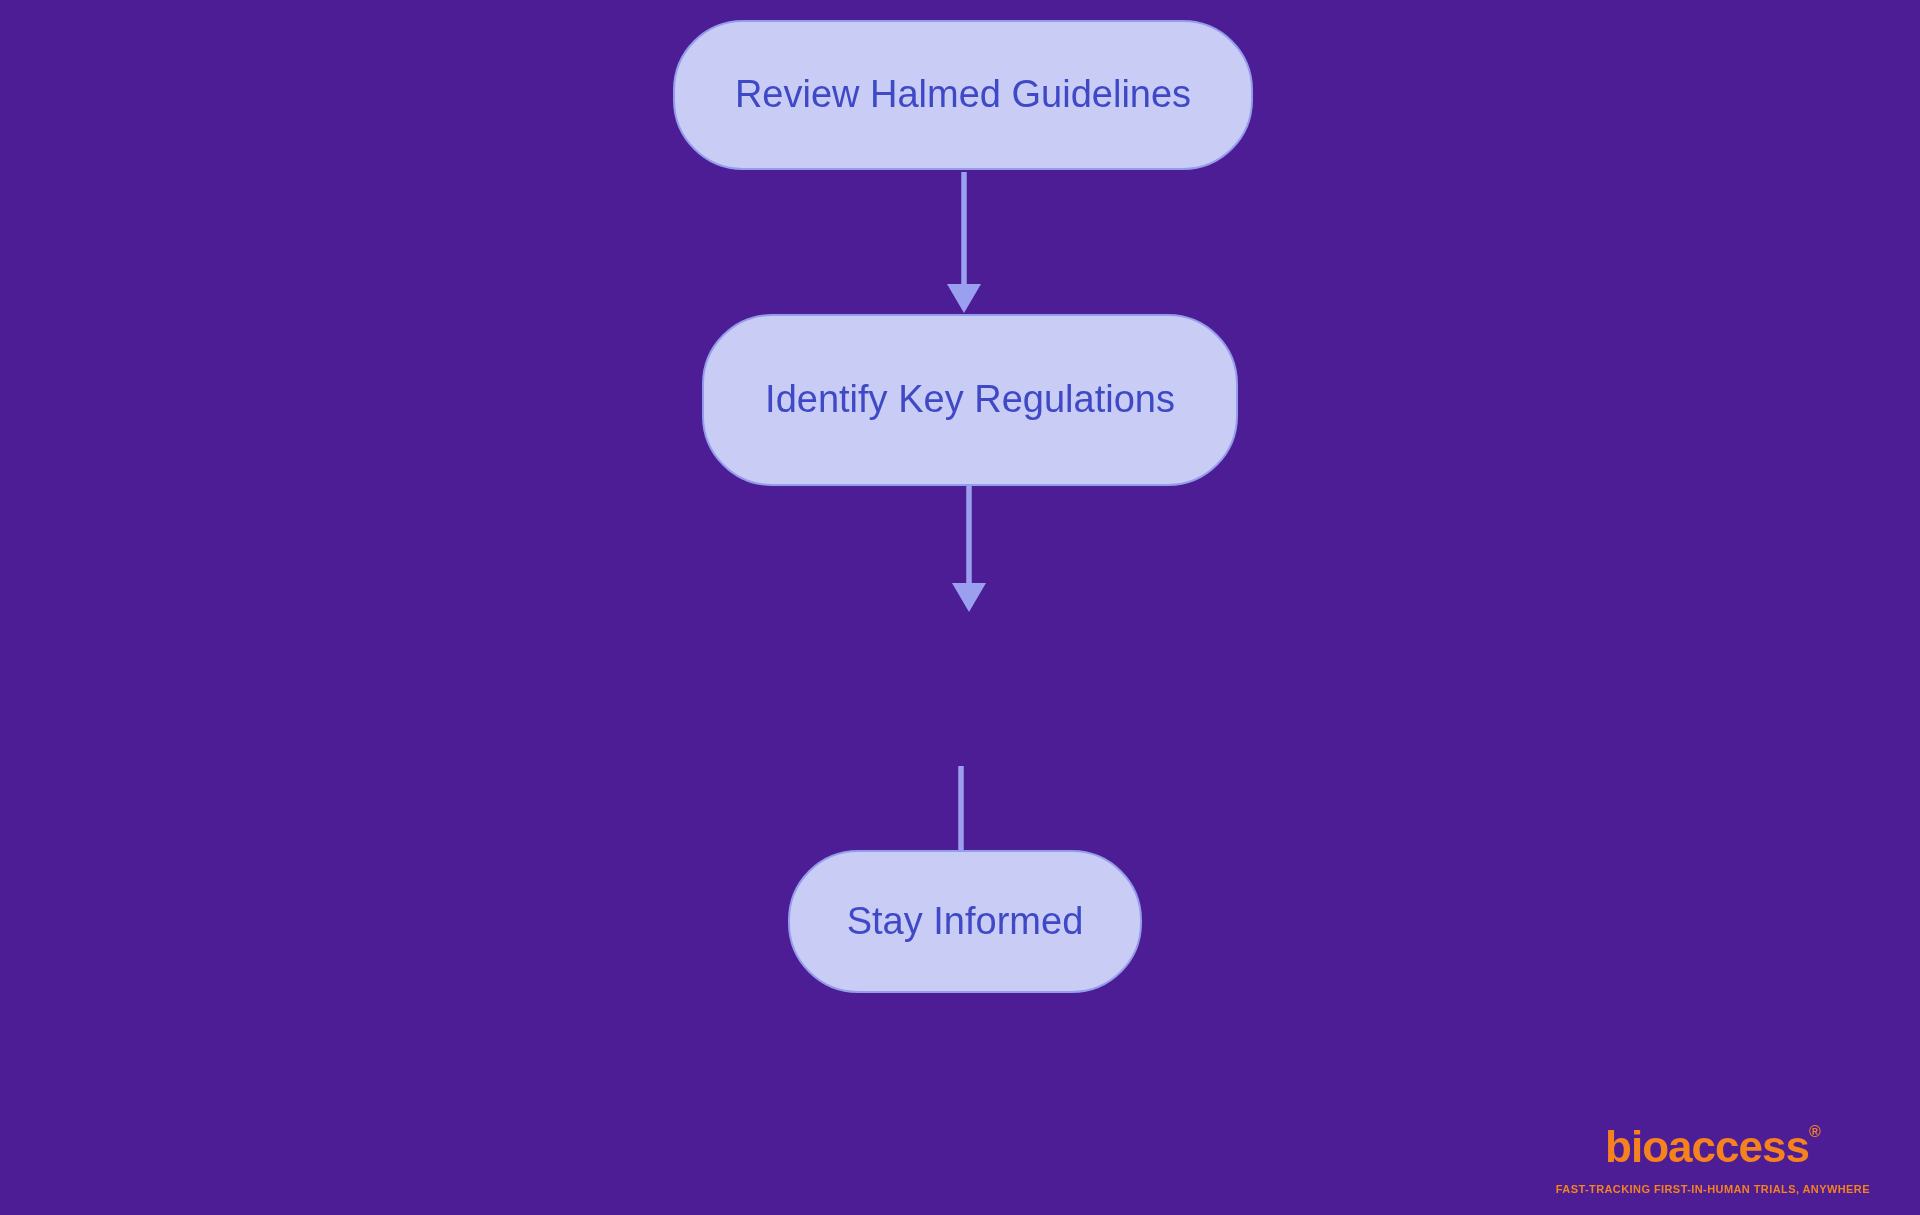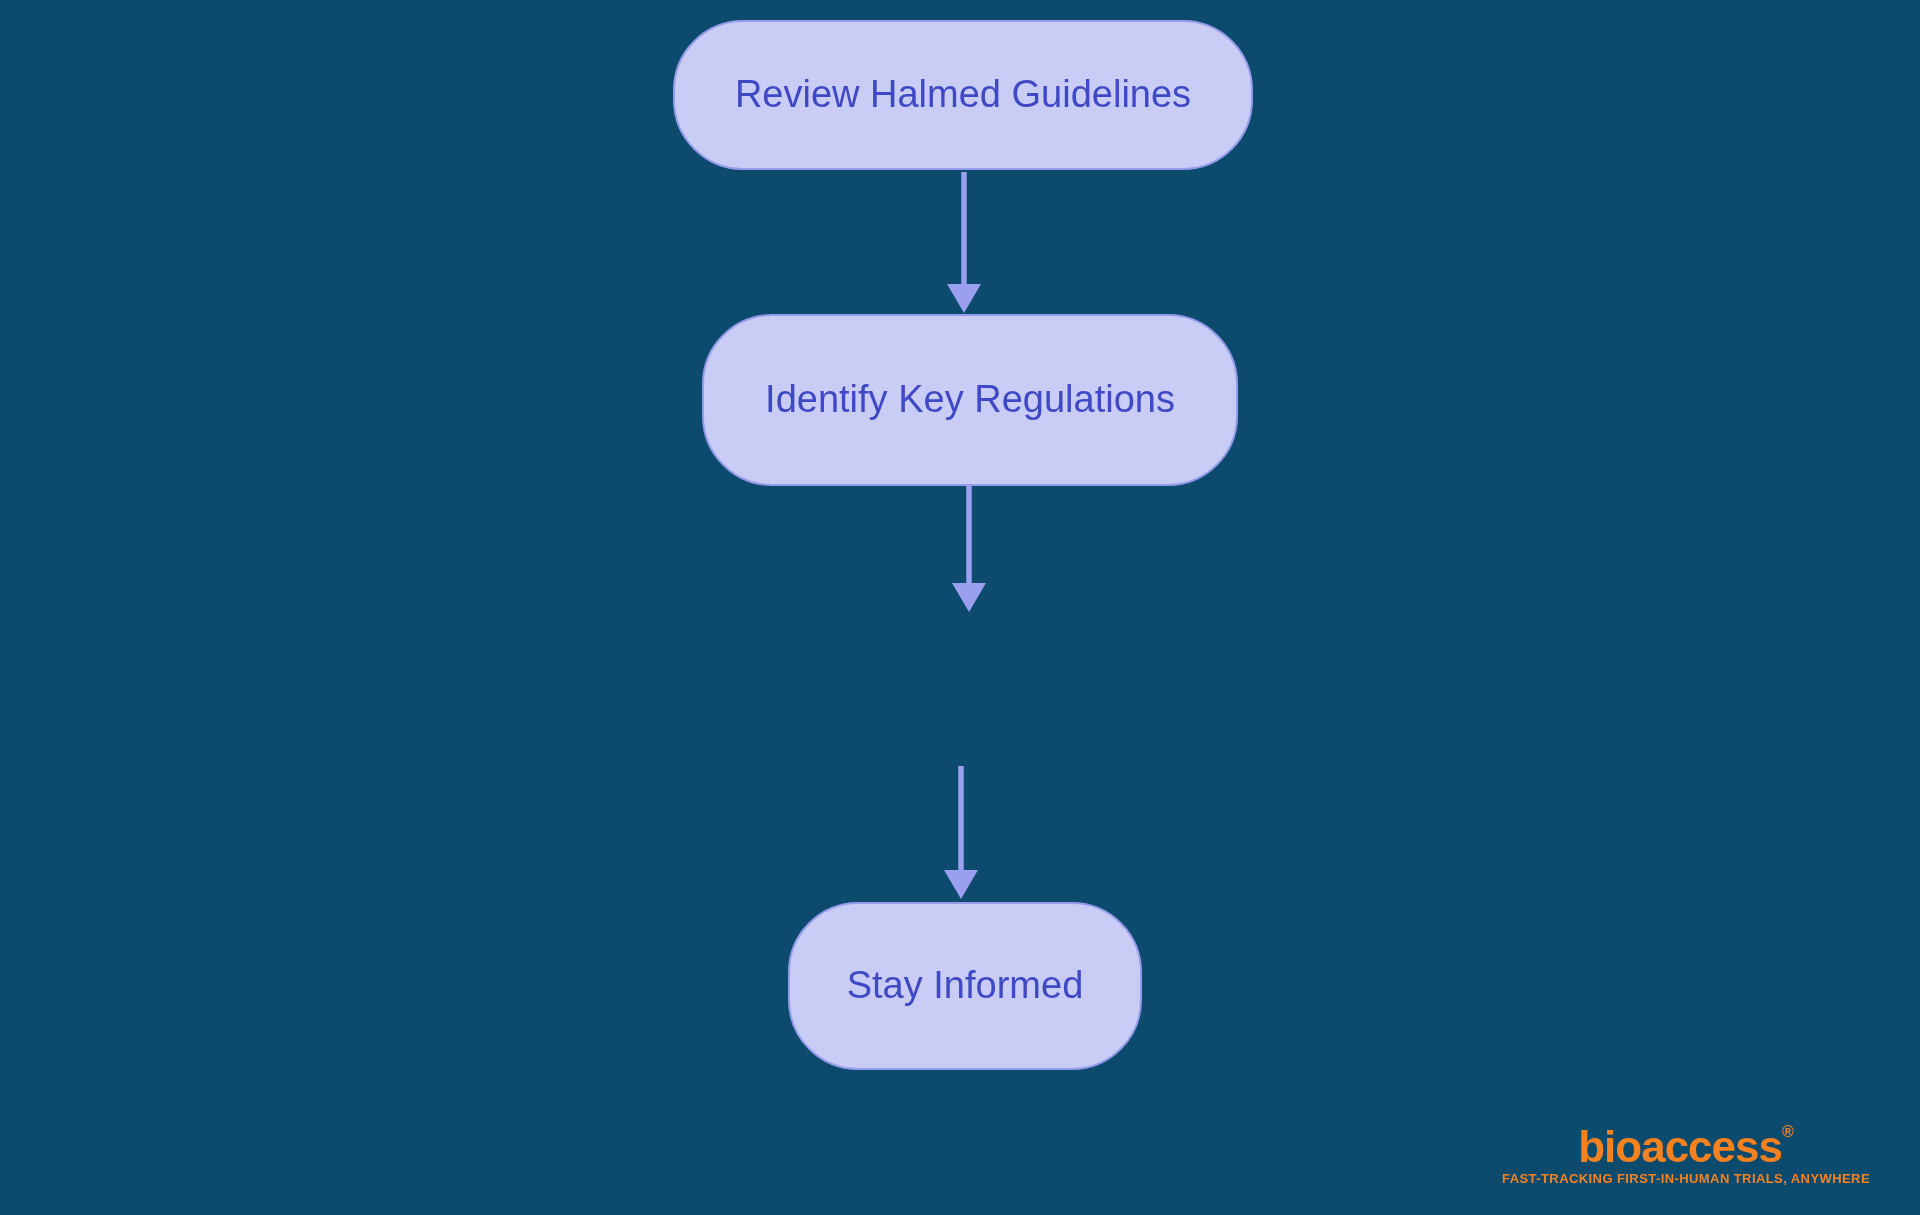--- a/index.html
+++ b/index.html
@@ -9,21 +9,21 @@
     height: 1215px;
     background: #ffffff;
     overflow: hidden;
     font-family: "Liberation Sans", sans-serif;
   }
 
   .canvas {
     position: relative;
     width: 1920px;
     height: 1215px;
-    background: #0c4a6e;
+    background: #4c1d95;
     text-decoration: underline;
   }
 
   .arrow-layer {
     position: absolute;
     inset: 0;
     width: 1920px;
     height: 1215px;
     pointer-events: none;
   }
@@ -39,21 +39,21 @@
     color: #3f49c6;
     font-size: 38px;
     line-height: 1.2;
     text-align: center;
     white-space: nowrap;
   }
 
   .node-1 { left: 673px; top: 20px;  width: 580px; height: 150px; }
   .node-2 { left: 702px; top: 314px; width: 536px; height: 172px; }
   .node-3 { left: 655px; top: 614px; width: 625px; height: 150px; }
-  .node-4 { left: 788px; top: 902px; width: 354px; height: 168px; }
+  .node-4 { left: 788px; top: 850px; width: 354px; height: 143px; }
 
   .logo {
     position: absolute;
     top: 1127px;
     right: 50px;
     text-align: center;
     color: #f5821f;
   }
 
   .logo-word {
@@ -67,22 +67,22 @@
   .logo-word sup {
     font-size: 16px;
     font-weight: 800;
     vertical-align: top;
     position: relative;
     top: -2px;
     letter-spacing: 0;
   }
 
   .logo-tagline {
-    margin-top: 4px;
-    font-size: 13px;
+    margin-top: 16px;
+    font-size: 11px;
     font-weight: 700;
     letter-spacing: 0.42px;
     white-space: nowrap;
   }
 </style>
 </head>
 <body>
 
 <div class="canvas">
 

